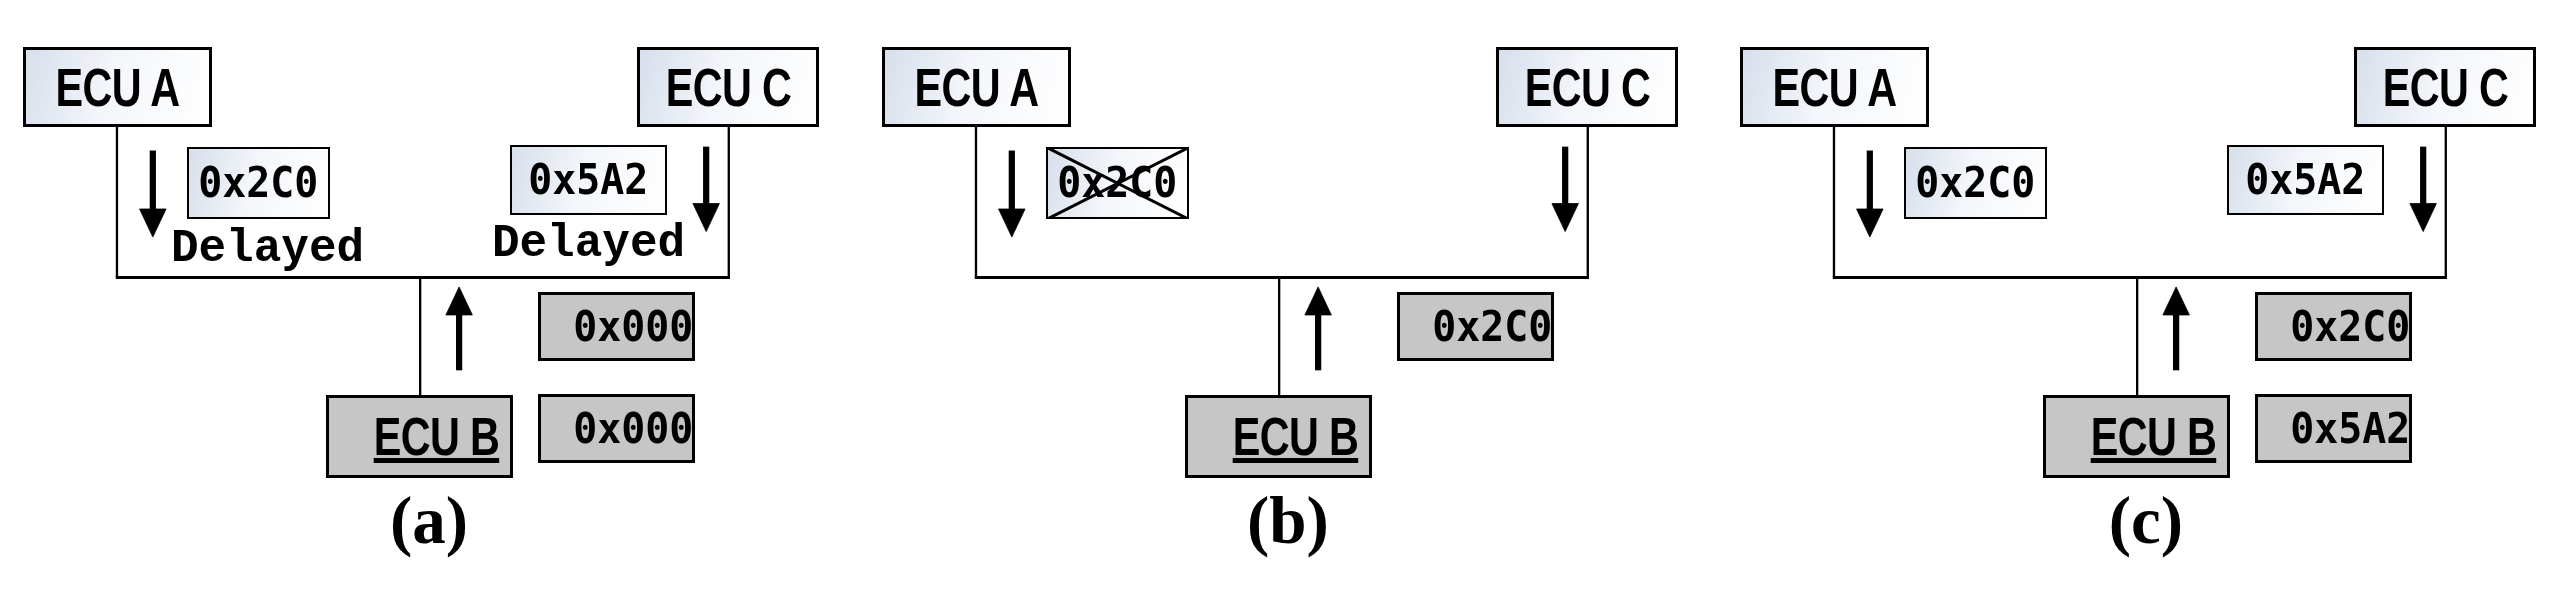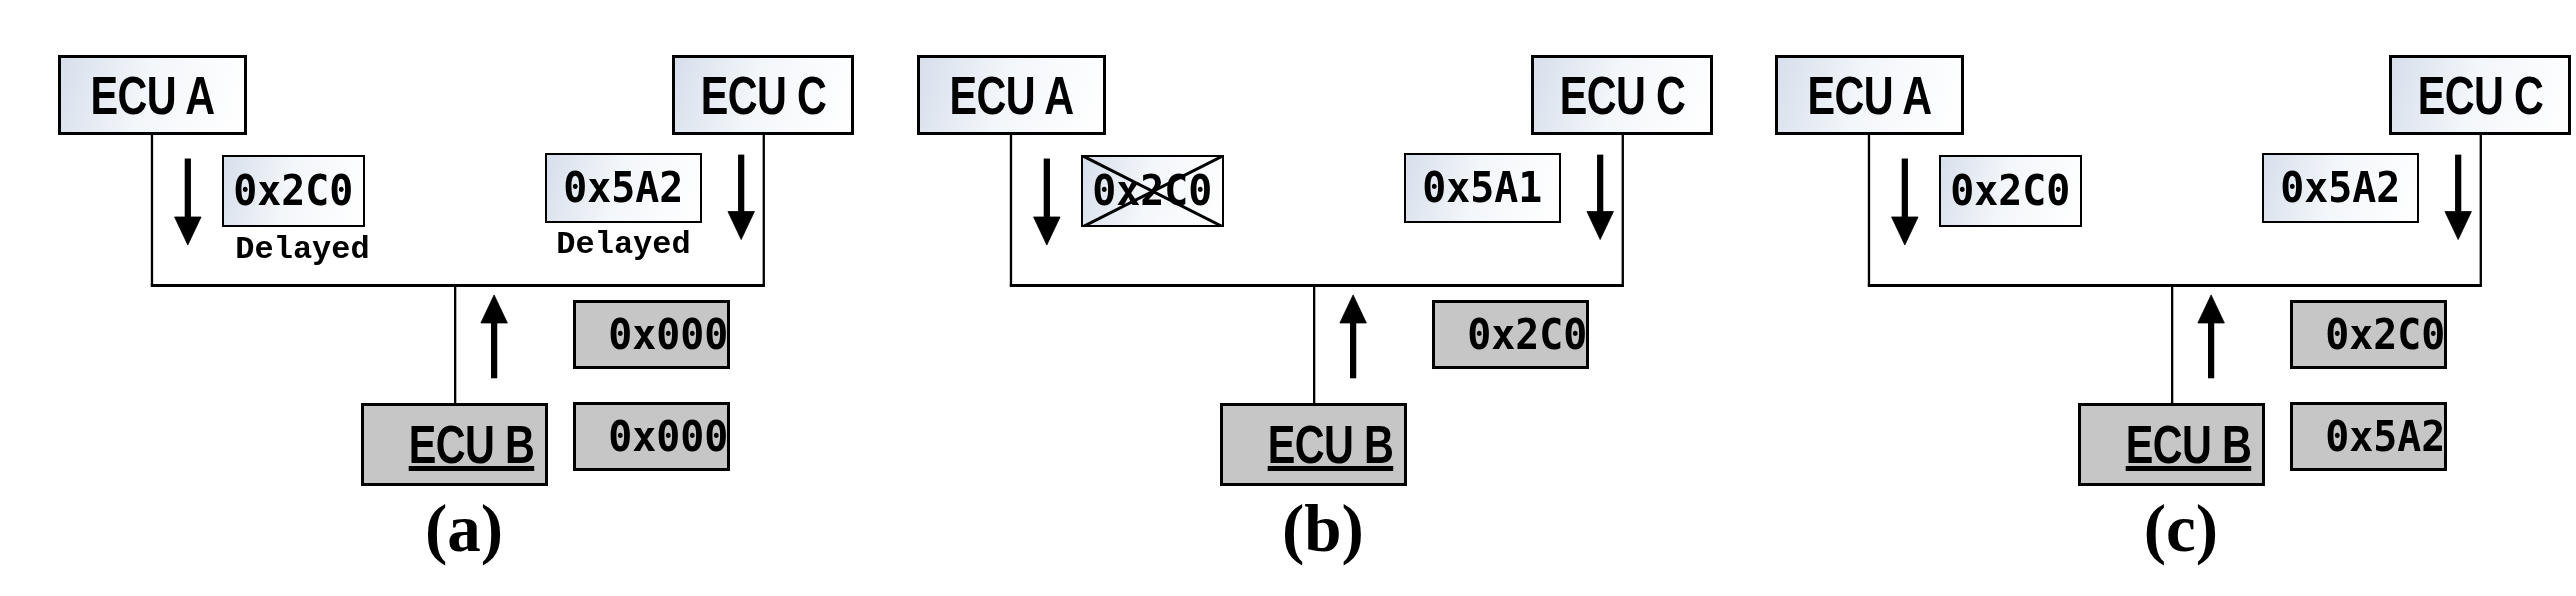--- a/index.html
+++ b/index.html
@@ -1,19 +1,19 @@
 <!DOCTYPE html>
 <html style="--c-background: #ffffff; --c-border: #000000; --c-line: #000000; --c-text: #000000; --c-node-fill-light-start: #d7dfeb; --c-node-fill-light-end: #ffffff; --c-node-fill-gray: #c6c6c6;font-size:12.5px"><head>
 <meta charset="utf-8">
 <style>
   html,body{margin:0;padding:0;background:var(--c-background,#fff);}
   body{width:2576px;height:597px;overflow:hidden;position:relative;
        font-family:"Liberation Sans",sans-serif;color:var(--c-text,#000);}
   .canvas{position:absolute;left:0;top:0;width:2576px;height:597px;}
-  .panel{position:absolute;top:12px;width:859px;height:486px;margin-left:35px;}
+  .panel{position:absolute;top:4px;width:859px;height:486px;}
   .panel.p0{left:0;} .panel.p1{left:859px;} .panel.p2{left:1717px;}
 
   .wires{position:absolute;left:0;top:0;z-index:0;}
 
   .box{position:absolute;z-index:2;display:flex;align-items:center;justify-content:center;
        box-sizing:border-box;}
   .ecu{border:3.1px solid var(--c-border,#000);
        background:linear-gradient(105deg,var(--c-node-fill-light-start,#d7dfeb) 0%,#f3f6fa 45%,var(--c-node-fill-light-end,#ffffff) 100%);}
   .msg{border:2.3px solid var(--c-border,#000);
        background:linear-gradient(105deg,var(--c-node-fill-light-start,#d7dfeb) 0%,#f3f6fa 45%,var(--c-node-fill-light-end,#ffffff) 100%);}
@@ -25,21 +25,21 @@
   .msg-left{left:187px;top:143px;width:143px;height:72px;}
   .msg-right{left:510px;top:141px;width:157px;height:70px;}
   .gray-1{left:538px;top:288px;width:157px;height:69px;}
   .gray-2{left:538px;top:390px;width:157px;height:69px;}
 
   .ecu-label{display:inline-block;font-weight:bold;font-size:53px;line-height:1;
              transform:scaleX(.78);letter-spacing:-0.8px;white-space:nowrap;}
   .hex{display:inline-block;font-family:"DejaVu Sans Mono",monospace;font-weight:bold;
        font-size:42px;line-height:1;transform:scaleX(.95);white-space:nowrap;}
   .note{position:absolute;z-index:2;font-family:"Liberation Mono",monospace;font-weight:bold;
-        font-size:32px;line-height:1;text-align:center;white-space:nowrap;}
+        font-size:46px;line-height:1;text-align:center;white-space:nowrap;}
   .note-left{left:143px;top:222px;width:249px;}
   .note-right{left:464px;top:217px;width:249px;}
   .caption{position:absolute;z-index:2;left:273px;top:480px;width:312px;text-align:center;
            font-family:"Liberation Serif",serif;font-weight:bold;font-size:67px;line-height:1.1;}
 
   .cross{position:absolute;inset:-2.3px;width:calc(100% + 4.7px);height:calc(100% + 4.7px);z-index:3;}
   svg line,svg path{stroke:var(--c-line,#000);}
 </style>
 </head>
 <body>
@@ -116,23 +116,20 @@
     <div class="box ecu ecu-c">
       <span class="ecu-label">ECU C</span>
     </div>
     <div class="box msg msg-left">
       <span class="hex">0x2C0</span>
       <svg class="cross" viewBox="0 0 100 100" preserveAspectRatio="none">
         <line x1="0" y1="0" x2="100" y2="100" vector-effect="non-scaling-stroke" stroke-width="3"></line>
         <line x1="0" y1="100" x2="100" y2="0" vector-effect="non-scaling-stroke" stroke-width="3"></line>
       </svg>
     </div>
-    <div class="box msg msg-right">
-      <span class="hex">0x5A1</span>
-    </div>
     <div class="box gray gray-1">
       <span class="hex">0x2C0</span>
     </div>
     <div class="box gray ecu-b">
       <span class="ecu-label">ECU B</span>
     </div>
     <div class="caption">(b)</div>
   </section>
 
   <section class="panel p2">

